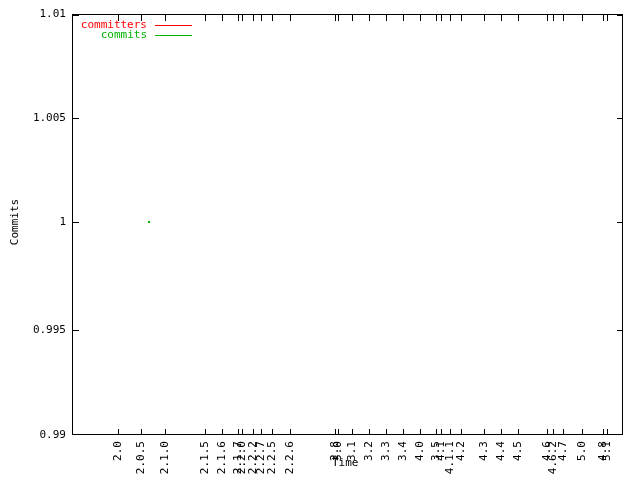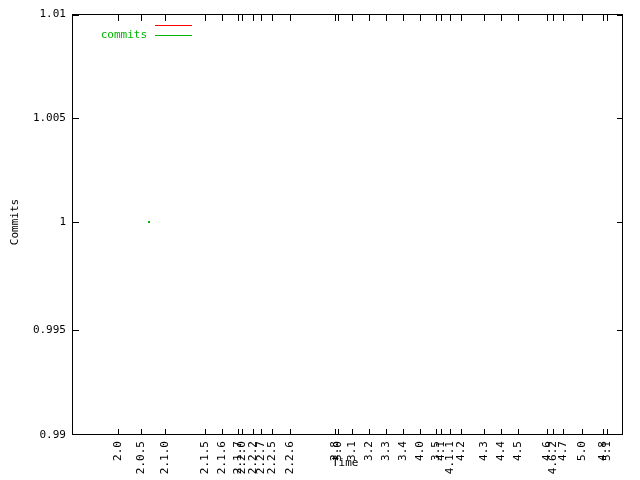--- a/index.html
+++ b/index.html
@@ -41,20 +41,21 @@
 </style>
 </head>
 <body>
 
 <div id="plot-root">
   <div class="y-title">Commits</div>
   <div class="plot-box"></div>
   <div class="x-title">Time</div>
   <div class="legend" id="legend">
       <div class="legend-row" style="top: 18px; left: 0px; width: 640px;">
+        <span class="legend-label" style="color: rgb(255, 0, 0);">committers</span>
         <span class="legend-sample" style="top: 7px; background: rgb(255, 0, 0);"></span>
       </div>
       <div class="legend-row" style="top: 28px; left: 0px; width: 640px;">
         <span class="legend-label" style="color: rgb(0, 180, 0);">commits</span>
         <span class="legend-sample" style="top: 7px; background: rgb(0, 180, 0);"></span>
       </div>
     </div>
   <div id="dynamic">
       <div class="tick v" style="left: 118px; top: 429px;"></div>
       <div class="tick v" style="left: 118px; top: 15px;"></div>

